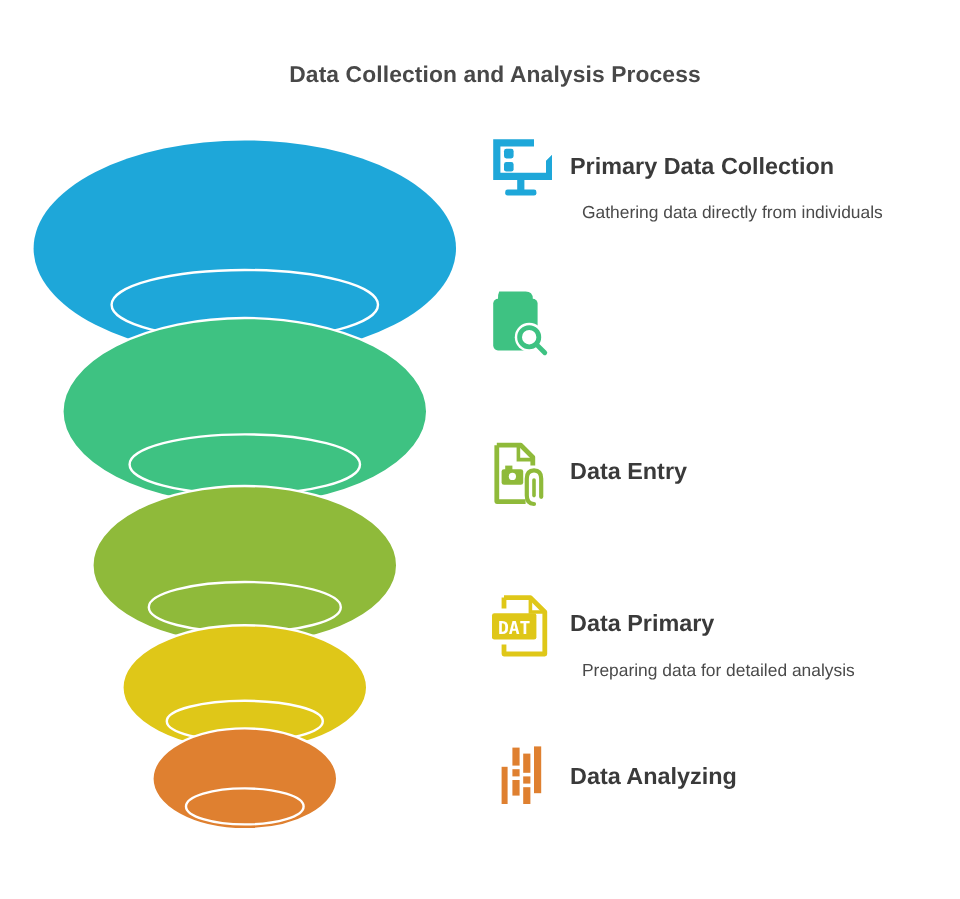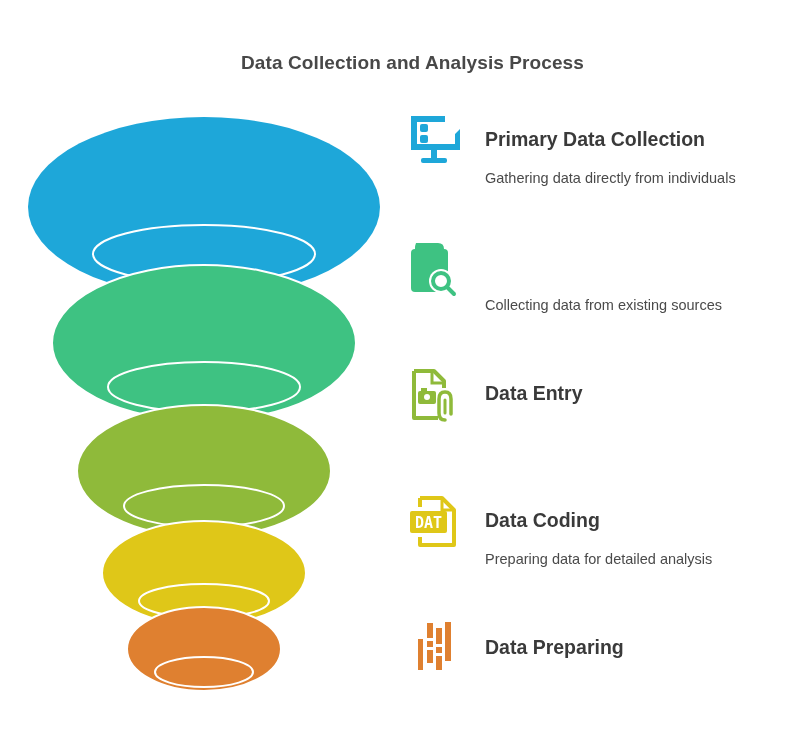--- a/index.html
+++ b/index.html
@@ -40,21 +40,21 @@
     }
     .step .icon {
       position: absolute;
       left: 4px;
       top: 0;
       width: 60px;
       height: 60px;
     }
     .step .step-title {
       position: absolute;
-      left: 85px;
+      left: 75px;
       top: 16px;
       font-size: 19.5px;
       font-weight: bold;
       color: #3a3a3a;
       white-space: nowrap;
     }
     .step .step-desc {
       position: absolute;
       left: 85px;
       top: 58px;
@@ -110,21 +110,20 @@
 </div>
 
 <div class="step" style="top:239px;">
   <svg class="icon" viewBox="0 0 60 60" xmlns="http://www.w3.org/2000/svg">
     <path d="M12 4 H34 Q40 4 40 10 V12 H11 V10 Q11 6 12 4 Z" fill="#3ec282"></path>
     <rect x="7" y="10" width="37" height="43" rx="4" fill="#3ec282"></rect>
     <circle cx="37" cy="42" r="12" fill="#ffffff"></circle>
     <circle cx="37" cy="42" r="8" fill="none" stroke="#3ec282" stroke-width="4"></circle>
     <line x1="43" y1="48" x2="50" y2="55" stroke="#3ec282" stroke-width="4" stroke-linecap="round"></line>
   </svg>
-  <div class="step-desc">Collecting data from existing sources</div>
 </div>
 
 <div class="step" style="top:366px;">
   <svg class="icon" viewBox="0 0 60 60" xmlns="http://www.w3.org/2000/svg">
     <path d="M10 5 H30 L40 15 V22" fill="none" stroke="#8fba3a" stroke-width="4" stroke-linejoin="round"></path>
     <path d="M10 5 V52 H34" fill="none" stroke="#8fba3a" stroke-width="4" stroke-linejoin="round"></path>
     <path d="M28 5 V17 H40" fill="none" stroke="#8fba3a" stroke-width="3"></path>
     <rect x="14" y="25" width="18" height="13" rx="2" fill="#8fba3a"></rect>
     <rect x="17" y="22" width="6" height="4" fill="#8fba3a"></rect>
     <circle cx="23" cy="31" r="3" fill="#ffffff"></circle>
@@ -135,29 +134,29 @@
 </div>
 
 <div class="step" style="top:493px;">
   <svg class="icon" viewBox="0 0 60 60" xmlns="http://www.w3.org/2000/svg">
     <path d="M16 5 H38 L50 17 V52 H16 V44" fill="none" stroke="#dfc718" stroke-width="4" stroke-linejoin="round"></path>
     <path d="M16 5 V14" fill="none" stroke="#dfc718" stroke-width="4"></path>
     <path d="M38 5 V17 H50" fill="none" stroke="#dfc718" stroke-width="3"></path>
     <rect x="6" y="18" width="37" height="22" rx="2" fill="#dfc718"></rect>
     <text x="24.5" y="35" text-anchor="middle" font-family="DejaVu Sans Mono, monospace" font-size="15" font-weight="bold" fill="#ffffff">DAT</text>
   </svg>
-  <div class="step-title">Data Coding</div>
+  <div class="step-title">Data Primary</div>
   <div class="step-desc">Preparing data for detailed analysis</div>
 </div>
 
 <div class="step" style="top:620px;">
   <svg class="icon" viewBox="0 0 60 60" xmlns="http://www.w3.org/2000/svg">
     <rect x="14" y="19" width="5" height="31" fill="#df8030"></rect>
     <rect x="23" y="3" width="6" height="15" fill="#df8030"></rect>
     <rect x="23" y="21" width="6" height="6" fill="#df8030"></rect>
     <rect x="23" y="30" width="6" height="13" fill="#df8030"></rect>
     <rect x="32" y="8" width="6" height="16" fill="#df8030"></rect>
     <rect x="32" y="27" width="6" height="6" fill="#df8030"></rect>
     <rect x="32" y="36" width="6" height="14" fill="#df8030"></rect>
     <rect x="41" y="2" width="6" height="39" fill="#df8030"></rect>
   </svg>
-  <div class="step-title">Data Preparing</div>
+  <div class="step-title">Data Analyzing</div>
 </div>
 
 </body></html>

